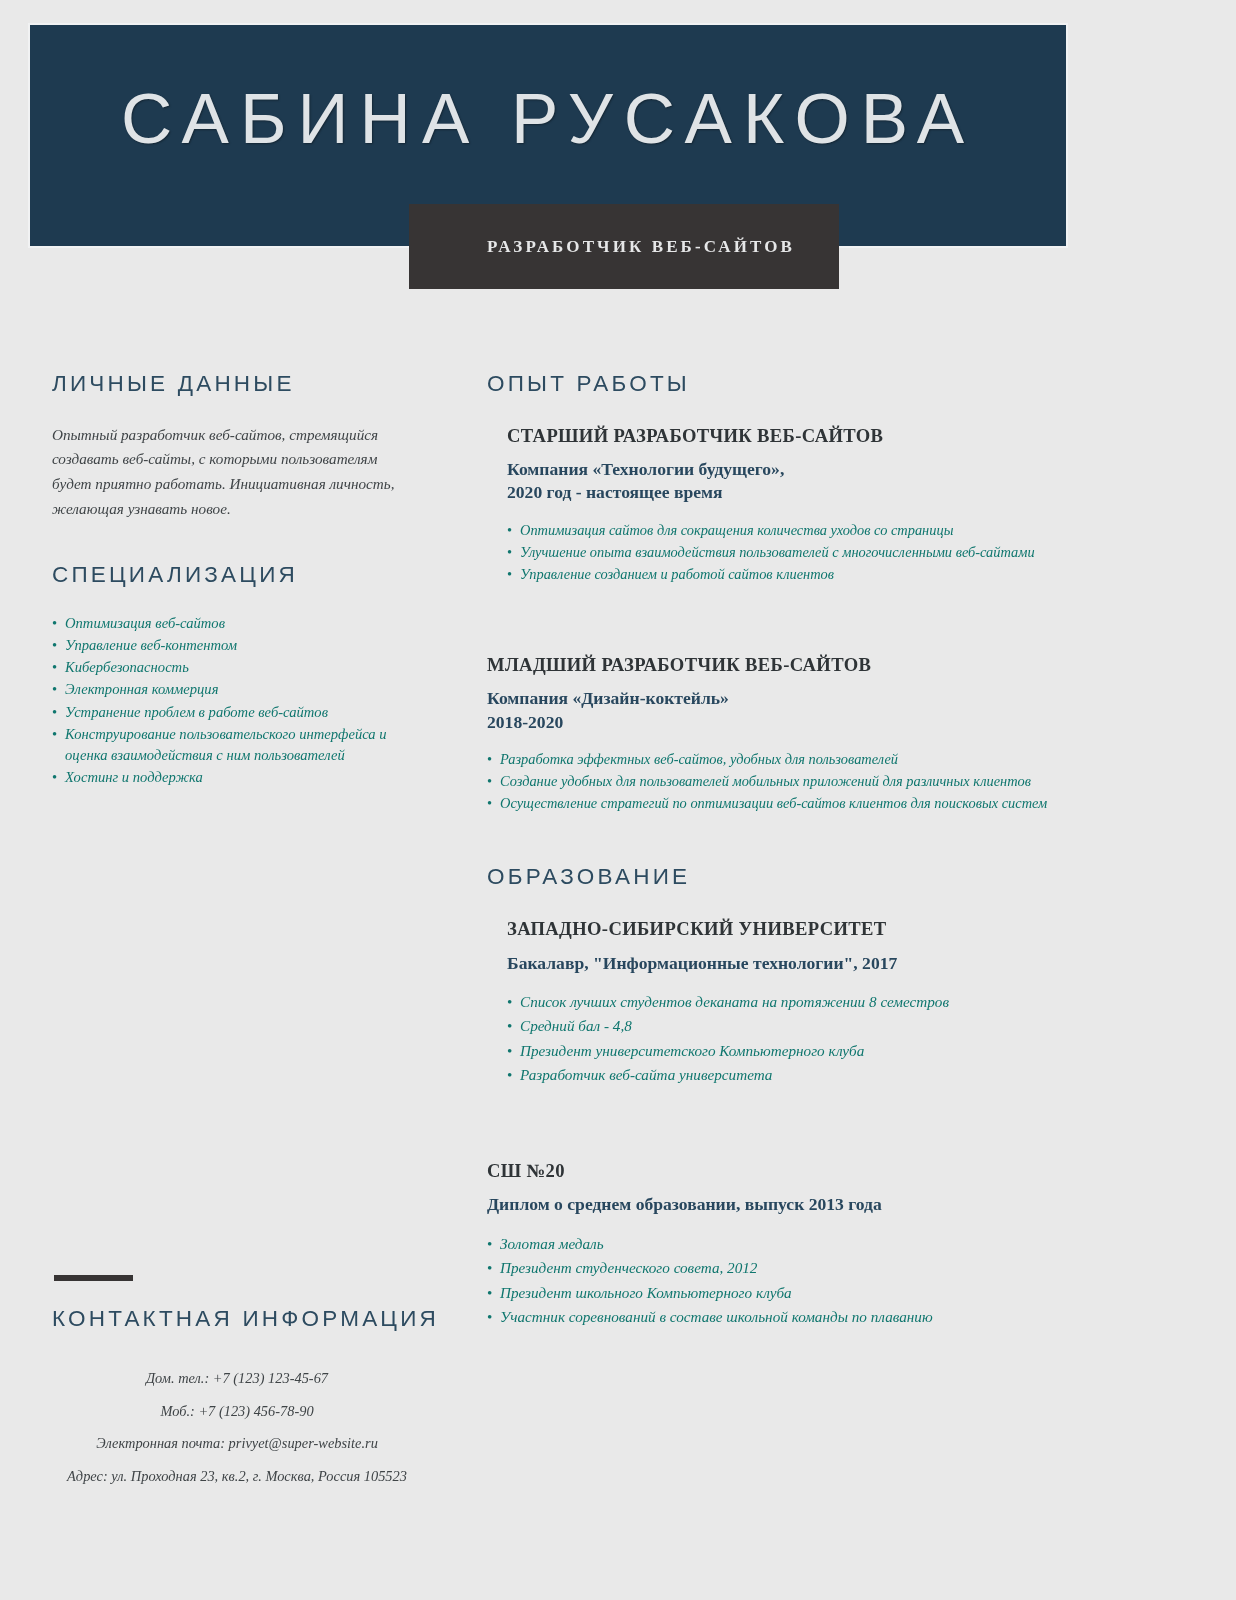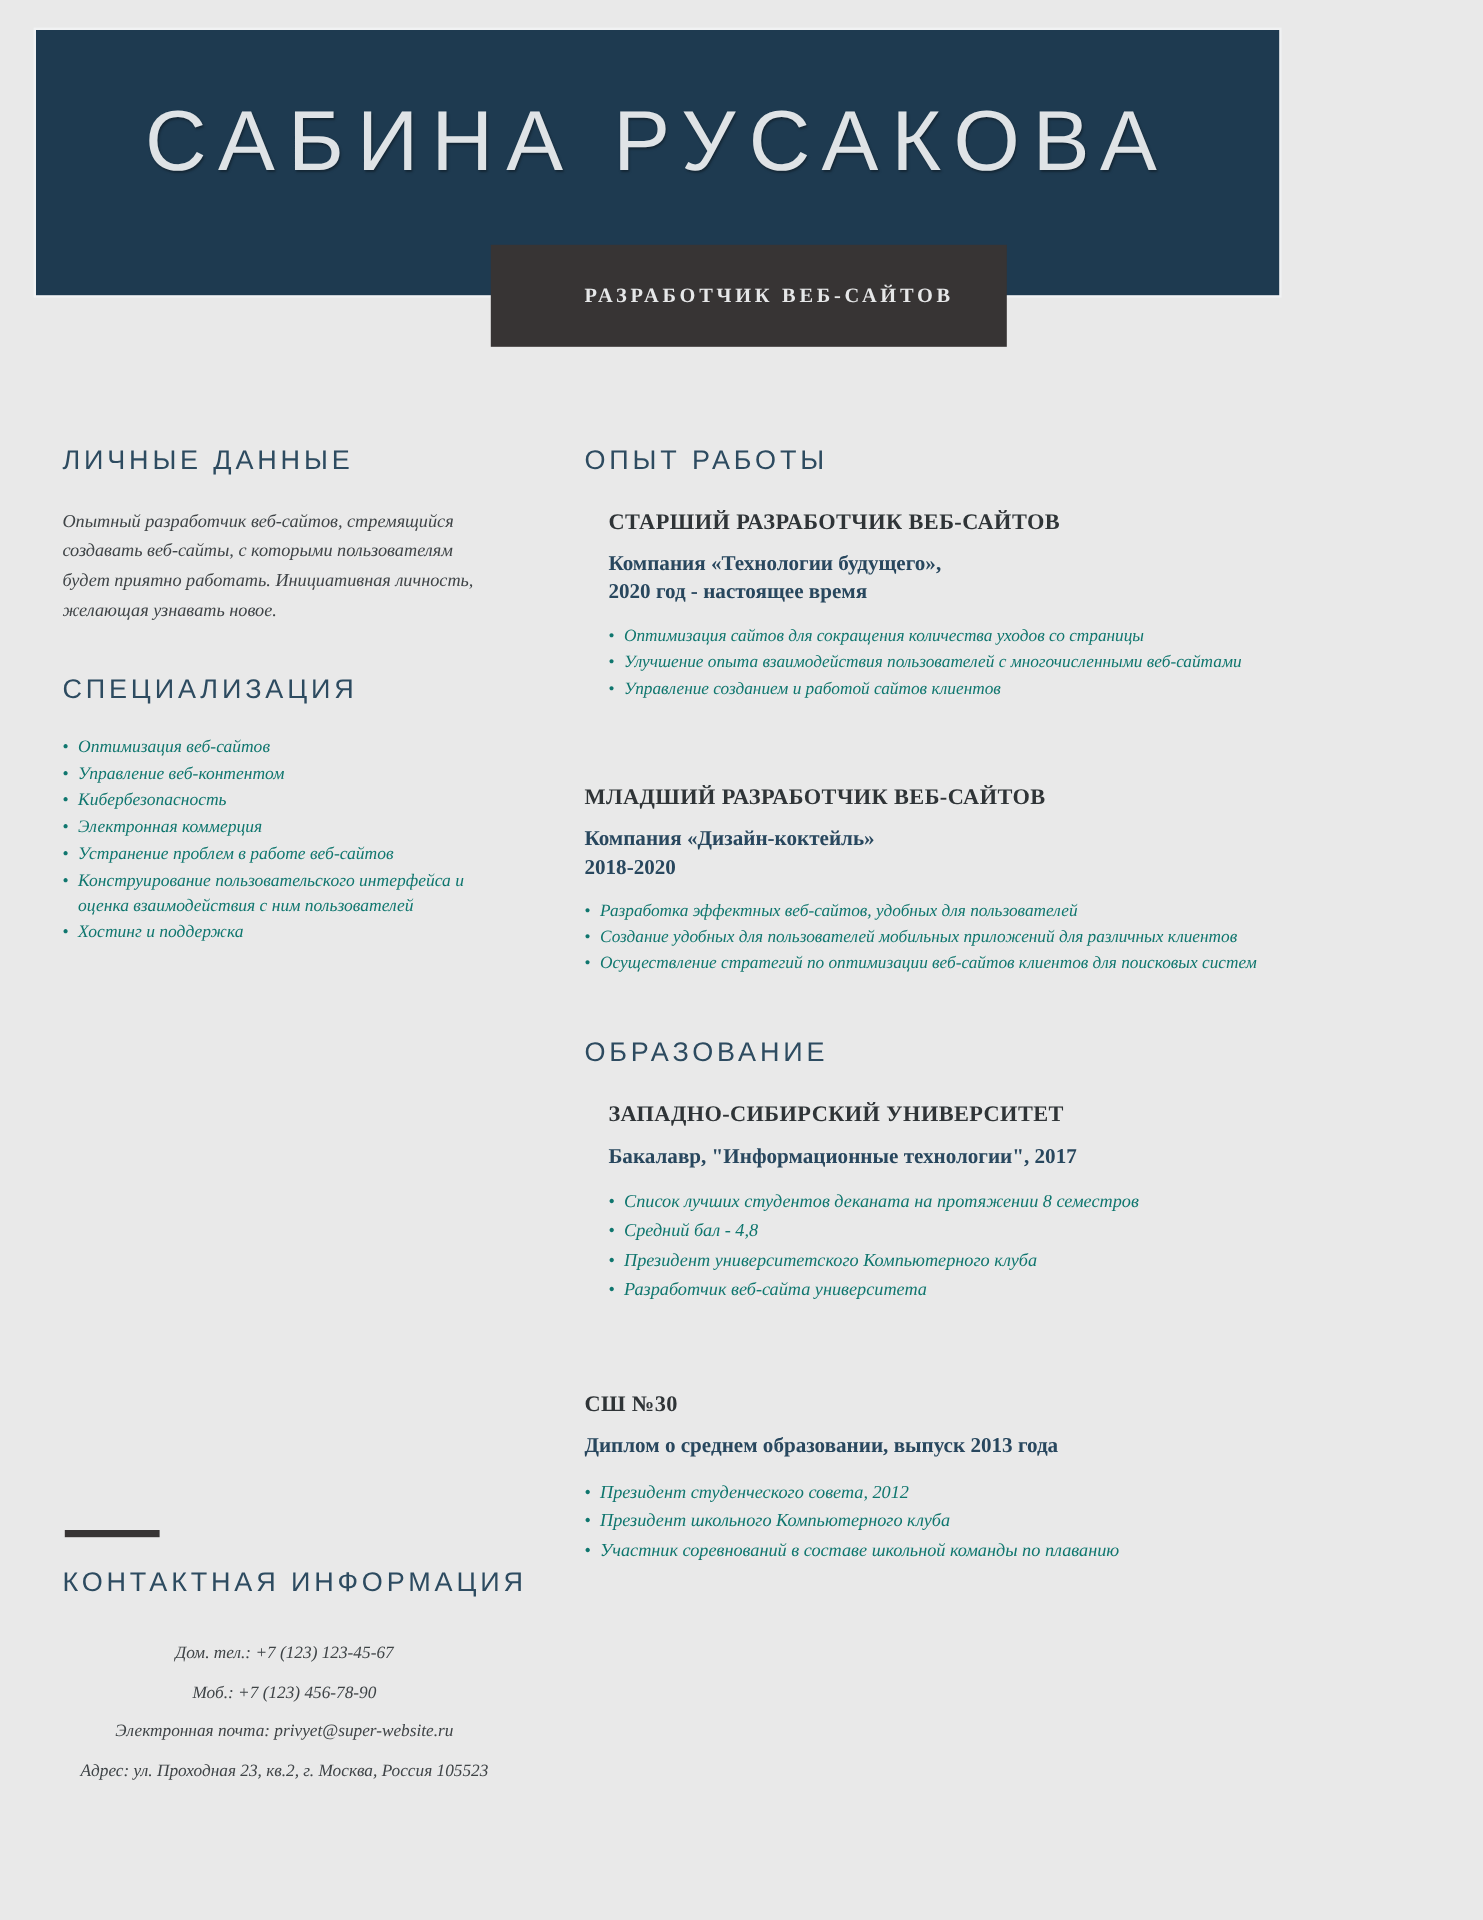--- a/index.html
+++ b/index.html
@@ -285,23 +285,24 @@
         <li>Список лучших студентов деканата на протяжении 8 семестров</li>
         <li>Средний бал - 4,8</li>
         <li>Президент университетского Компьютерного клуба</li>
         <li>Разработчик веб-сайта университета</li>
       </ul>
     </div>
 
     <div class="edu-gap2"></div>
 
     <div class="entry">
-      <div class="entry-title">СШ №30</div>
+      <div class="entry-title">СШ №20</div>
       <div class="entry-sub">Диплом о среднем образовании, выпуск 2013 года</div>
       <ul class="bullet-list entry-bullets edu">
+        <li>Золотая медаль</li>
         <li>Президент студенческого совета, 2012</li>
         <li>Президент школьного Компьютерного клуба</li>
         <li>Участник соревнований в составе школьной команды по плаванию</li>
       </ul>
     </div>
   </div>
 
   <div class="col-left-bottom">
     <div class="divider-rule"></div>
     <h2 class="section-heading">КОНТАКТНАЯ ИНФОРМАЦИЯ</h2>

